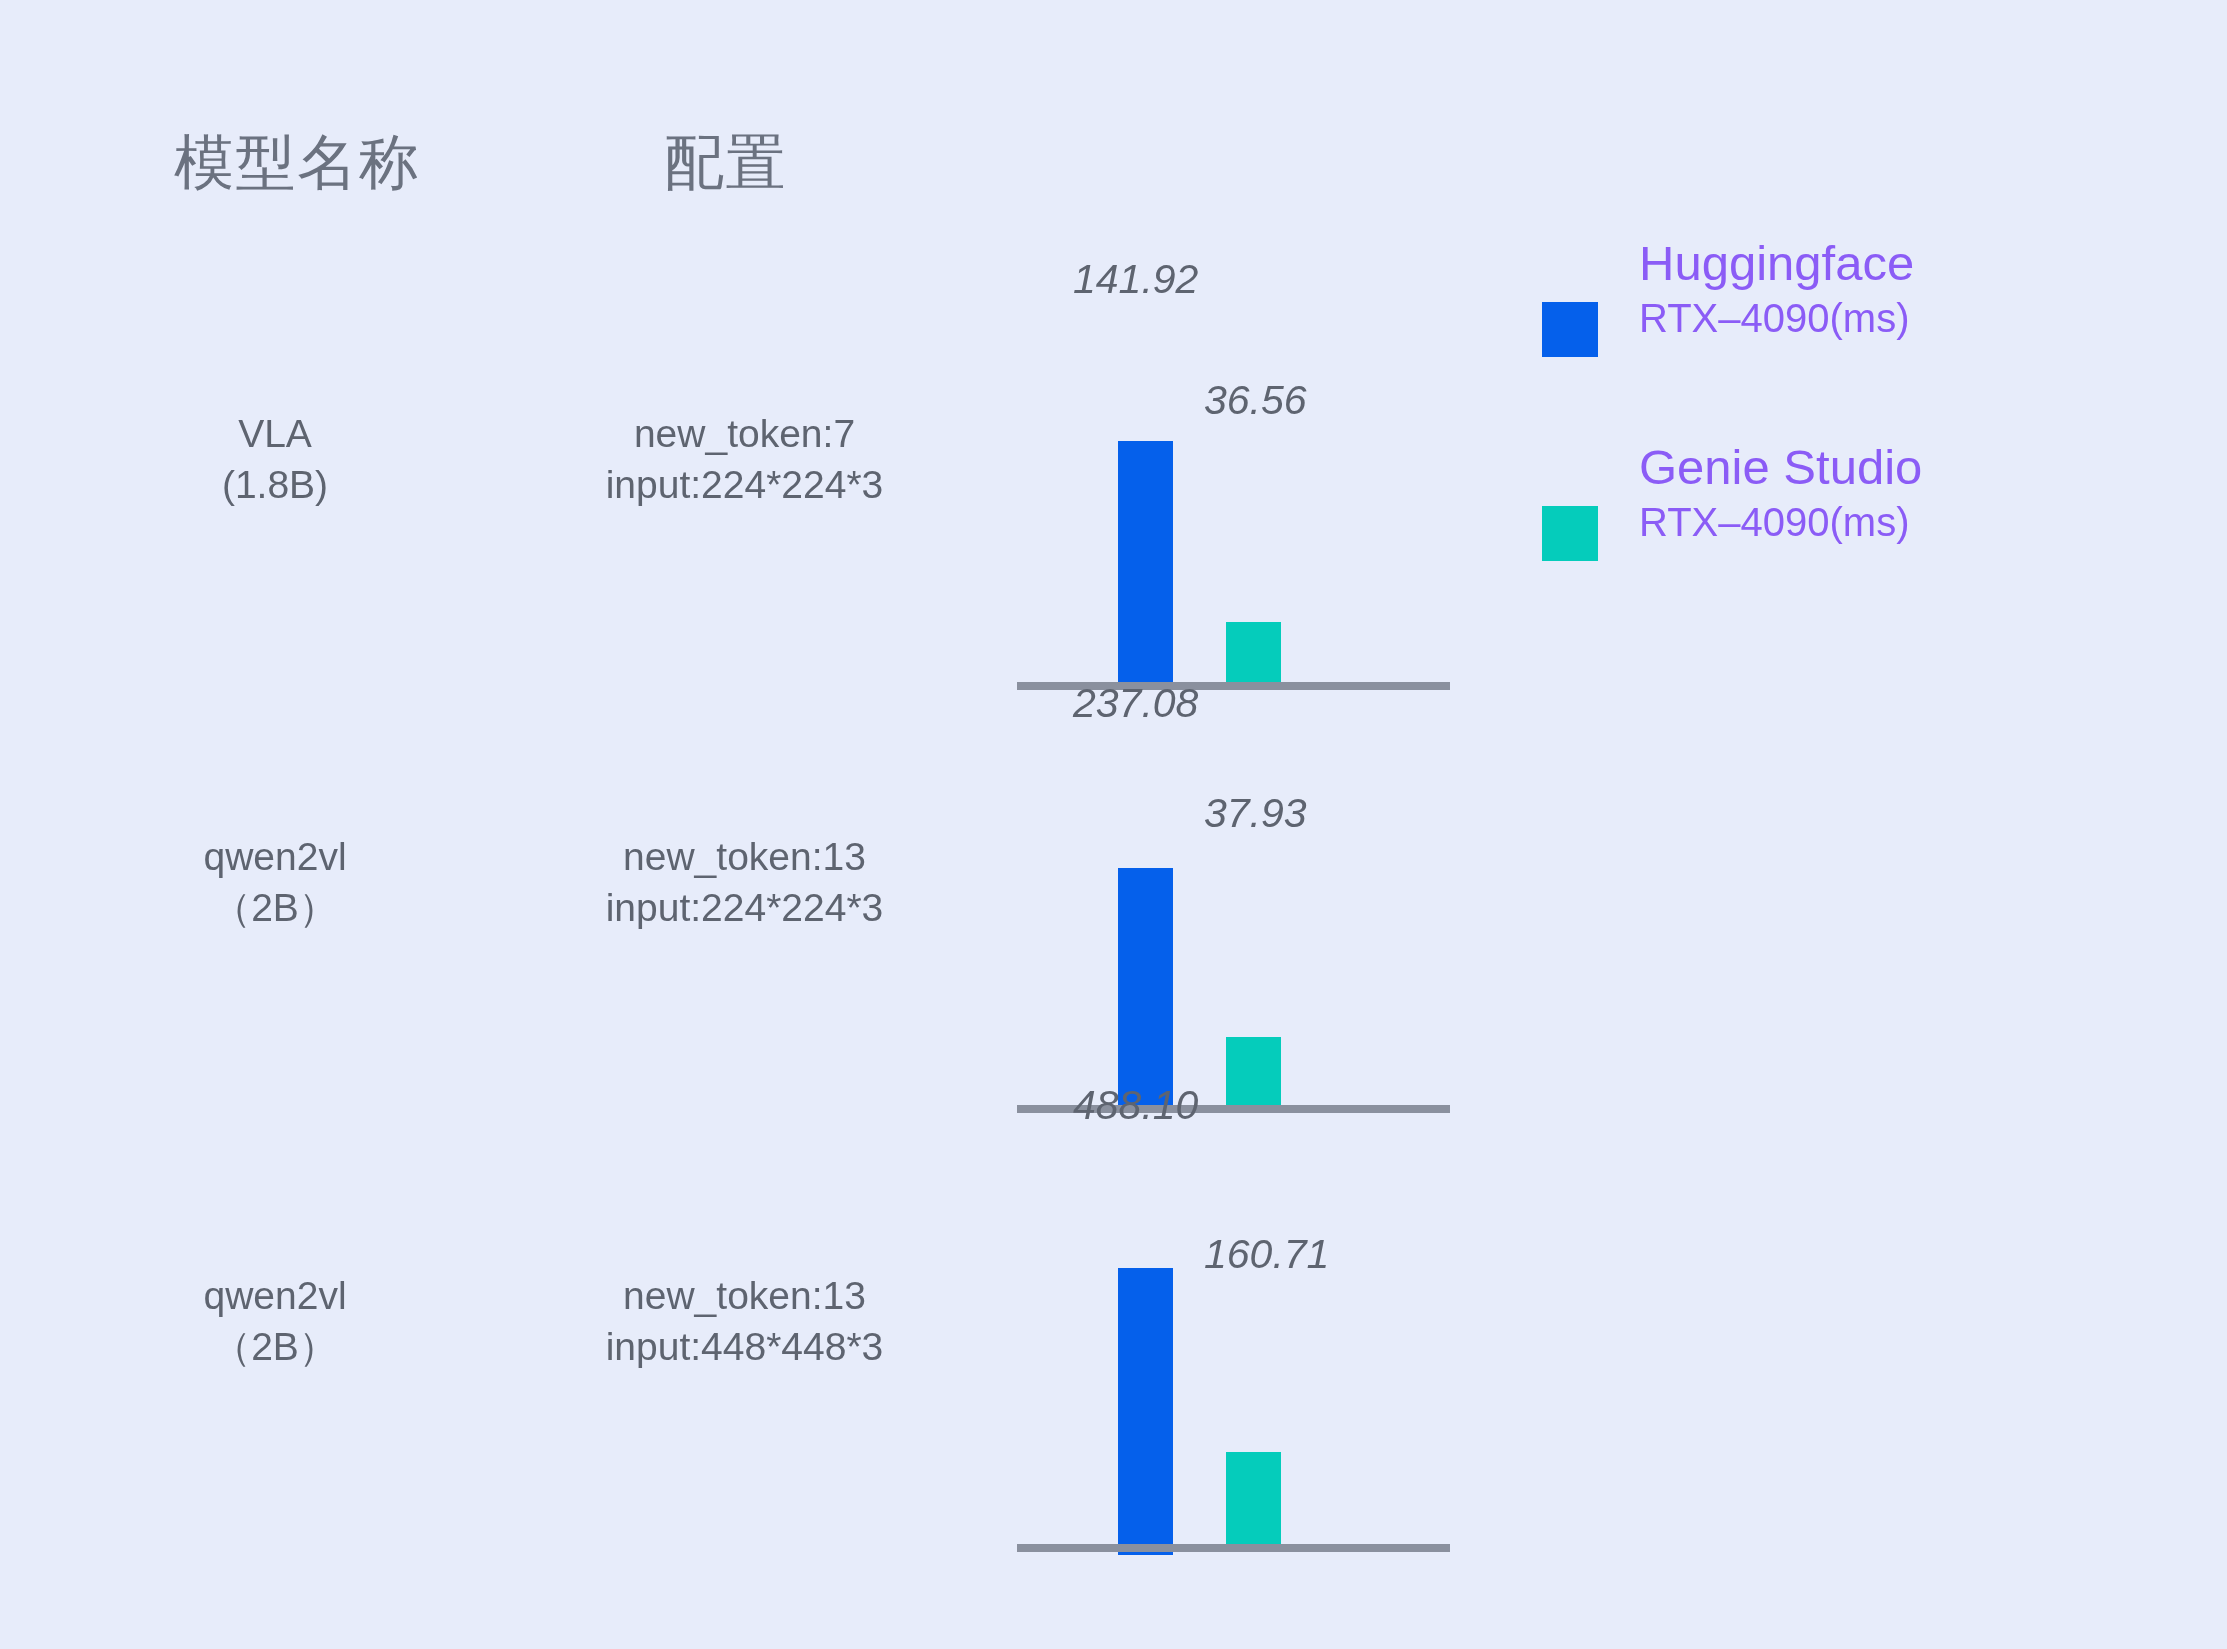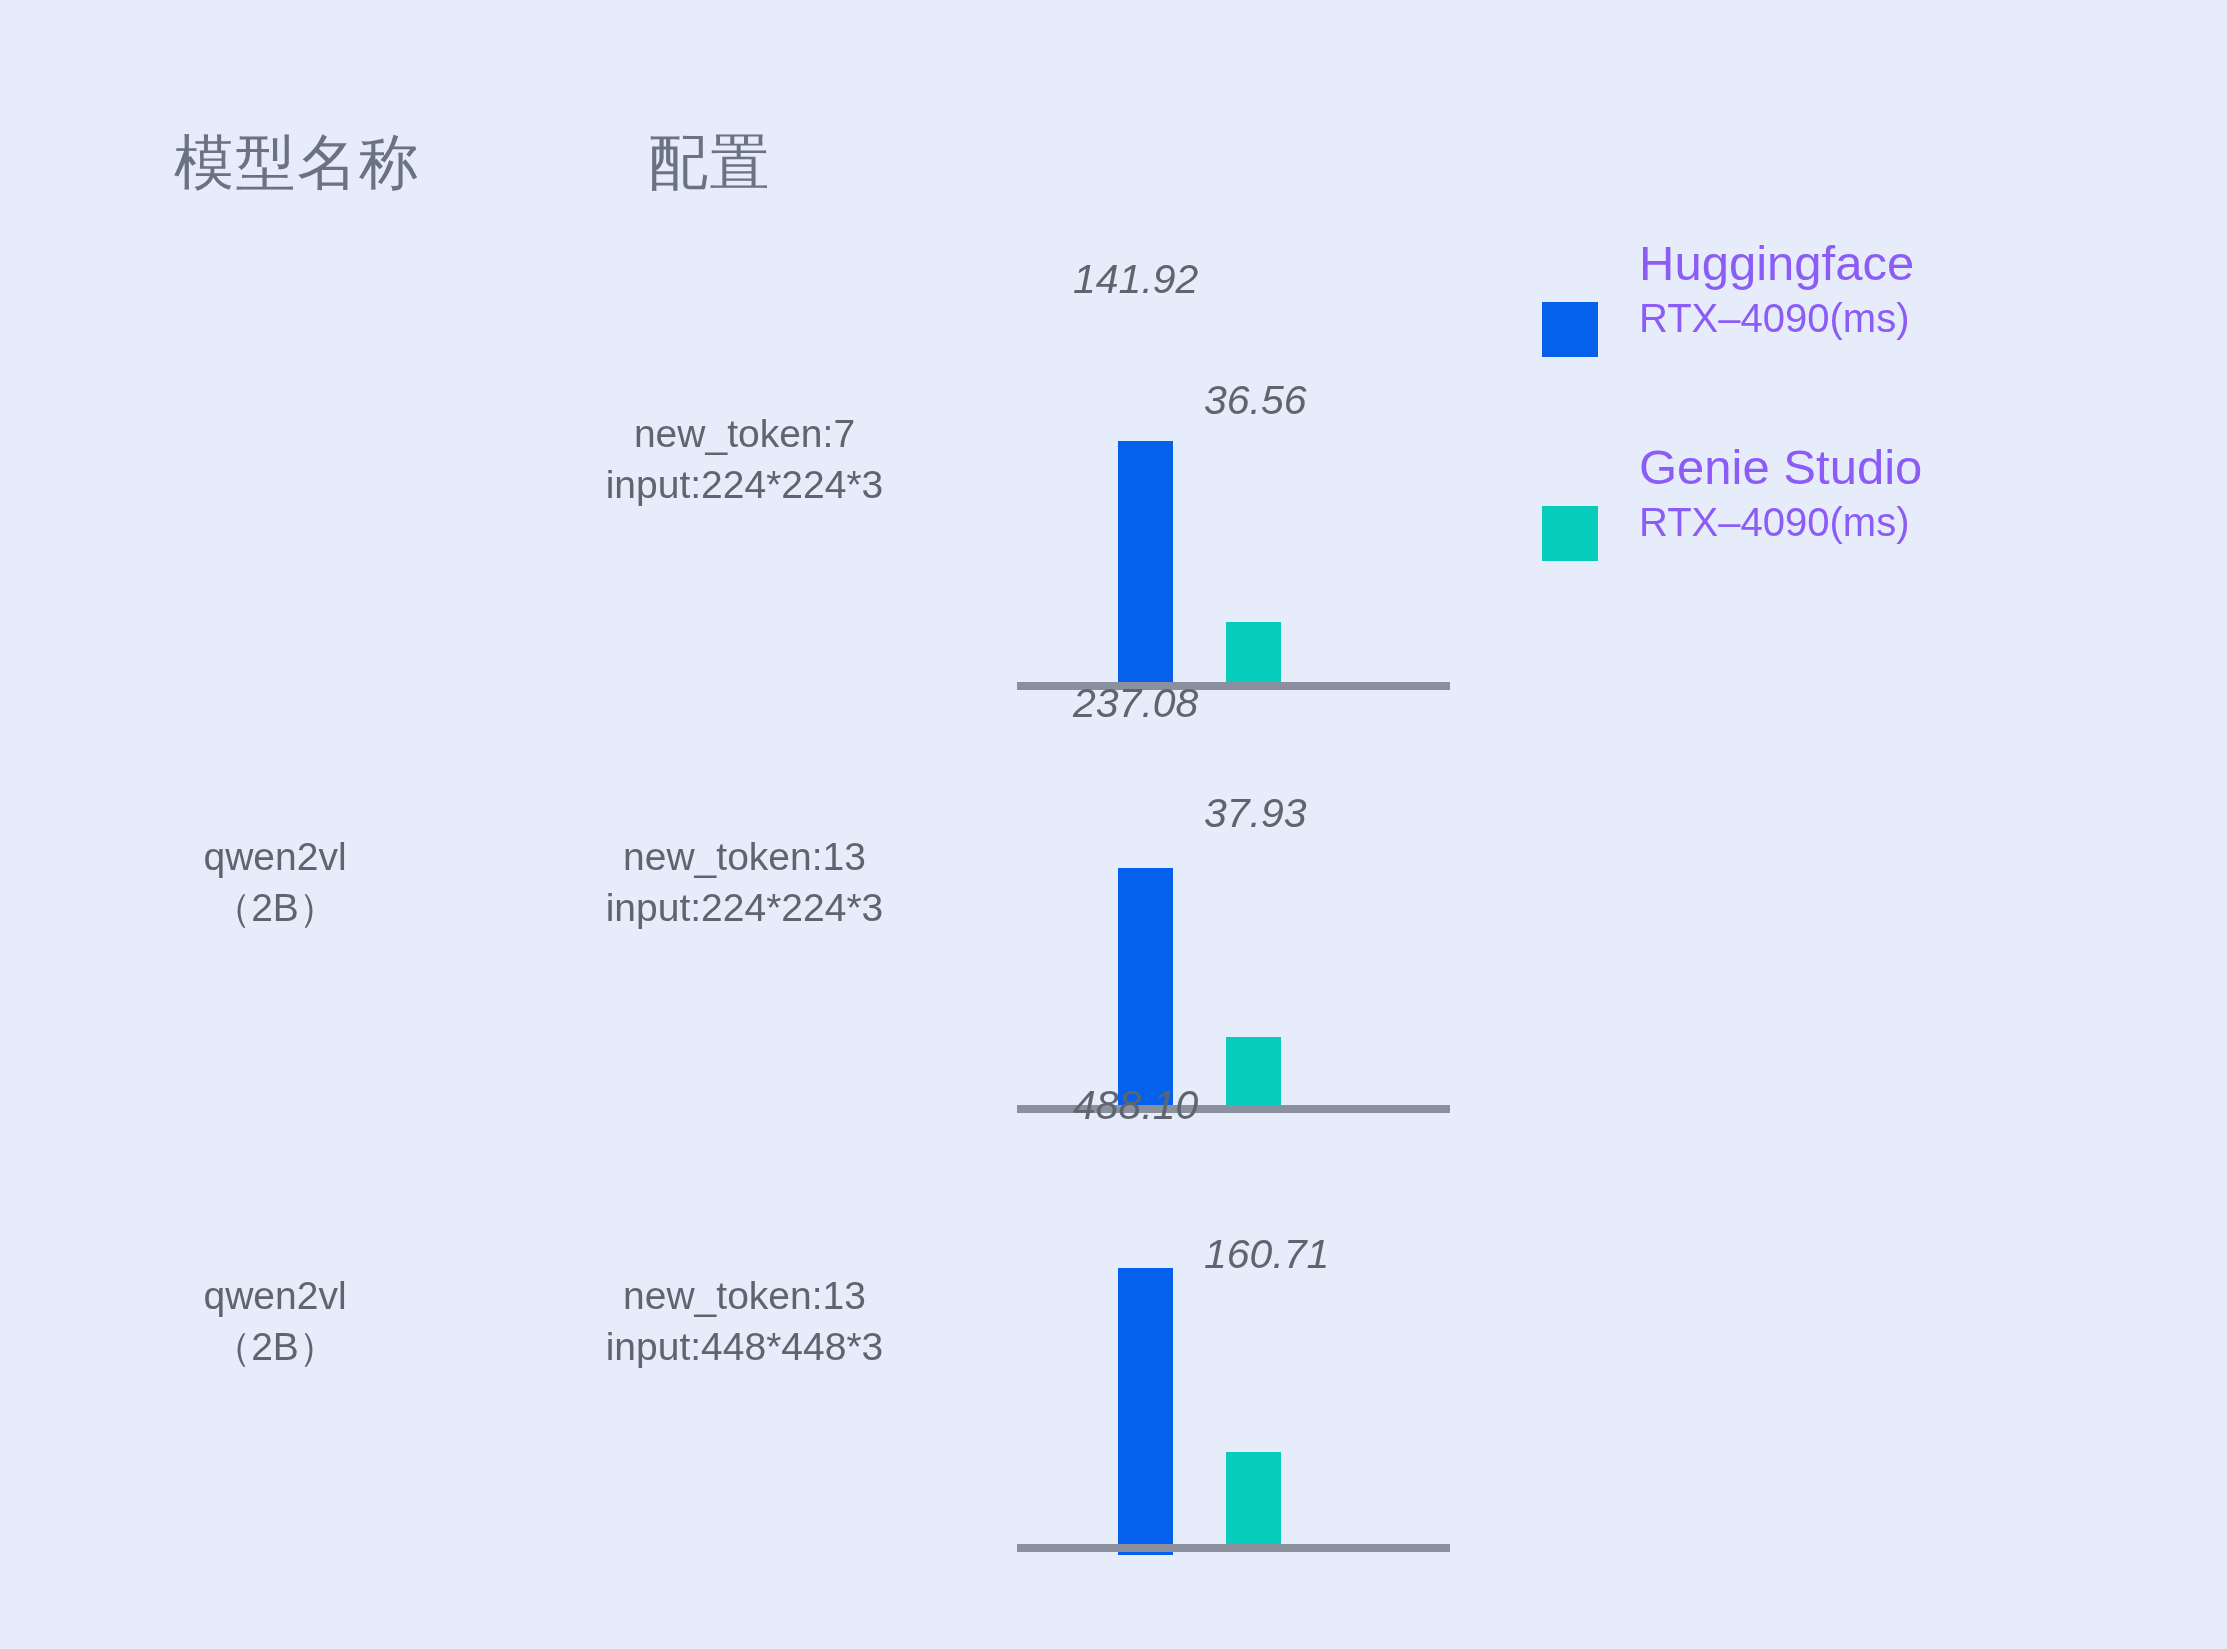--- a/index.html
+++ b/index.html
@@ -26,21 +26,21 @@
     position: absolute;
     color: #6b7280;
     font-size: 60px;
     font-weight: 400;
     letter-spacing: 1.6px;
     white-space: nowrap;
     line-height: 1;
     text-align: center;
   }
   #header-model-name { left: 174px; top: 133px; }
-  #header-config     { left: 648px; top: 133px; }
+  #header-config     { left: 664px; top: 133px; }
 
   
   .chart-row {
     position: absolute;
     left: 0;
     width: 2227px;
   }
   .row-1 { top: 408px;  height: 243px; }
   .row-2 { top: 831px; height: 243px; }
   .row-3 { top: 1270px; height: 243px; }
@@ -147,20 +147,24 @@
 </head>
 <body>
 
 <div id="stage">
 
   <div class="col-header" id="header-model-name">模型名称</div>
   <div class="col-header" id="header-config">配置</div>
 
   <div class="chart-row row-1">
 
+    <div class="label-cell model-cell">
+      <span class="cell-line">VLA</span>
+      <span class="cell-line">(1.8B)</span>
+    </div>
 
     <div class="label-cell config-cell">
       <span class="cell-line">new_token:7</span>
       <span class="cell-line">input:224*224*3</span>
     </div>
 
     <div class="plot plot-1">
       <div class="value-label value-hf" style="top:7.8px">141.92</div>
       <div class="value-label value-gs" style="top:129px">36.56</div>
       <div class="bar bar-hf" style="height:241px"></div>

